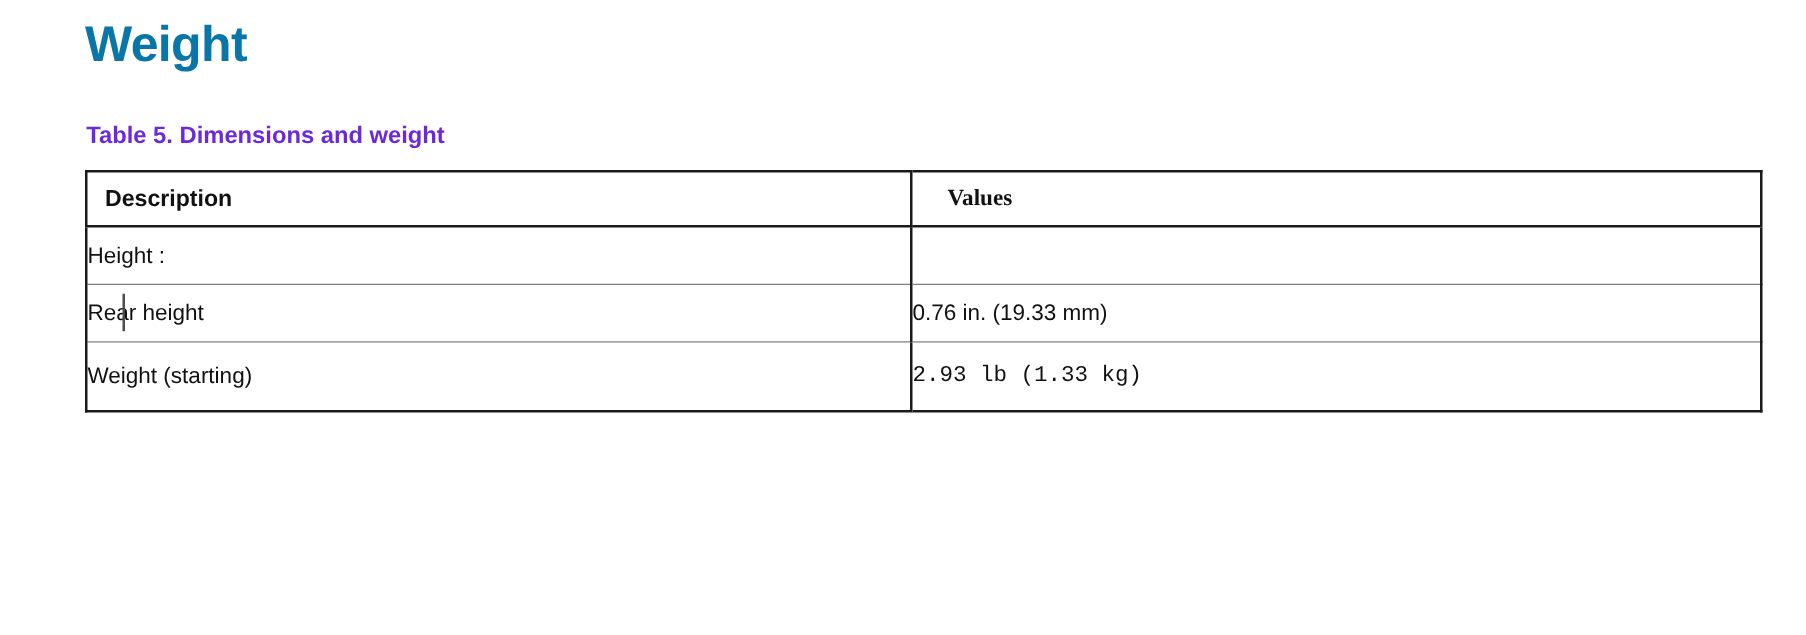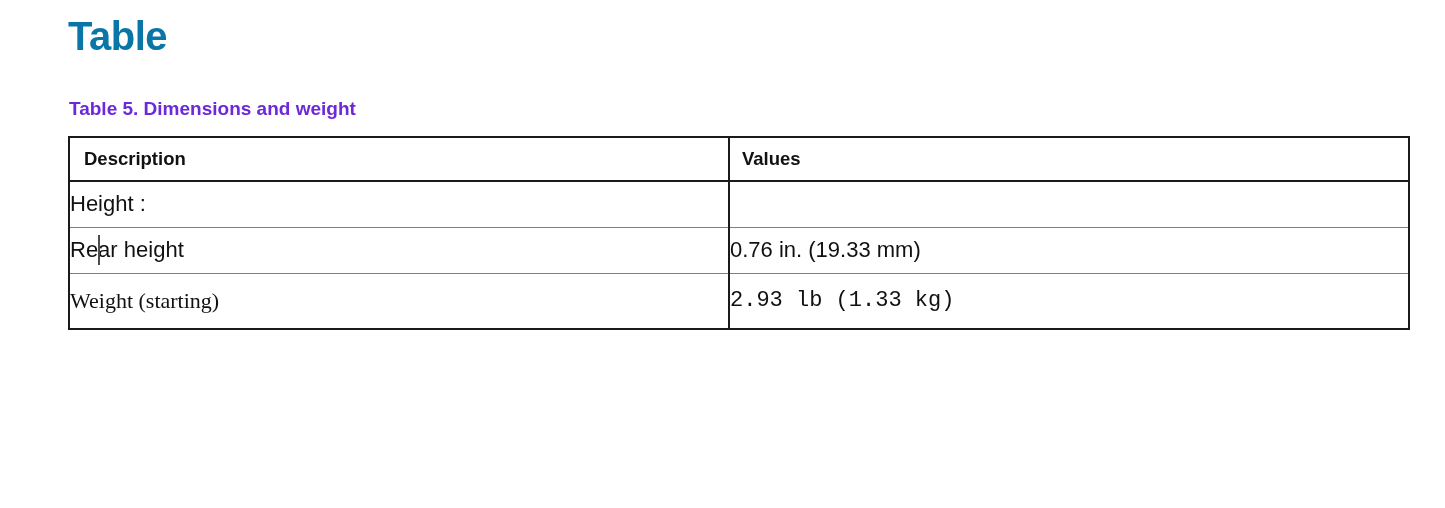--- a/index.html
+++ b/index.html
@@ -53,40 +53,40 @@
   }
   table.spec col.c1 { width: 660px; }
   table.spec col.c2 { width: 680px; }
 
   table.spec td, table.spec th {
     border: 1px solid #808080;
     border-left: none;
     border-right: none;
     padding: 0;
     vertical-align: middle;
-    font-size: 22px;
+    font-size: 18px;
     font-weight: normal;
     color: #111111;
     text-align: left;
   }
   table.spec th {
     font-weight: bold;
     font-size: 18.5px;
   }
   
   table.spec td.col1, table.spec th.col1 {
     border-right: 2px solid #1a1a1a;
   }
   table.spec thead th {
     border-bottom: 2px solid #1a1a1a;
     height: 42px;
     border-radius: 12px;
   }
   table.spec thead th.col1 { padding-left: 14px; }
-  table.spec thead th.col2 { padding-left: 12px; }
+  table.spec thead th.col2 { padding-left: 28px; font-family: Liberation Serif, serif; }
 
   .cell-pad-1 { padding-left: 14px; }
   .cell-pad-2 { padding-left: 12px; }
 
   tr.row-h { height: 46px; }
   tr.row-tall { height: 56px; }
 
   
   .indent-cell {
     position: relative;
@@ -97,29 +97,29 @@
     left: 28px;
     top: 50%;
     transform: translateY(-50%);
     width: 2px;
     height: 30px;
     background: #4d4d4d;
   }
   .last-row td {
     border-bottom: none;
   }
-  .vtop { vertical-align: top; padding-top: 10px; font-family: Liberation Serif, serif; }
+  .vtop { vertical-align: top; padding-top: 10px; }
   .vbot { vertical-align: bottom; padding-bottom: 10px; font-family: Liberation Mono, monospace; }
 </style>
 </head>
 <body>
 
 <div class="page">
 
-  <div class="page-title">Table</div>
+  <div class="page-title">Weight</div>
 
   <div class="table-caption">Table 5. Dimensions and weight</div>
 
   <div class="table-wrap">
     <table class="spec">
       <colgroup>
         <col class="c1">
         <col class="c2">
       </colgroup>
       <thead>

